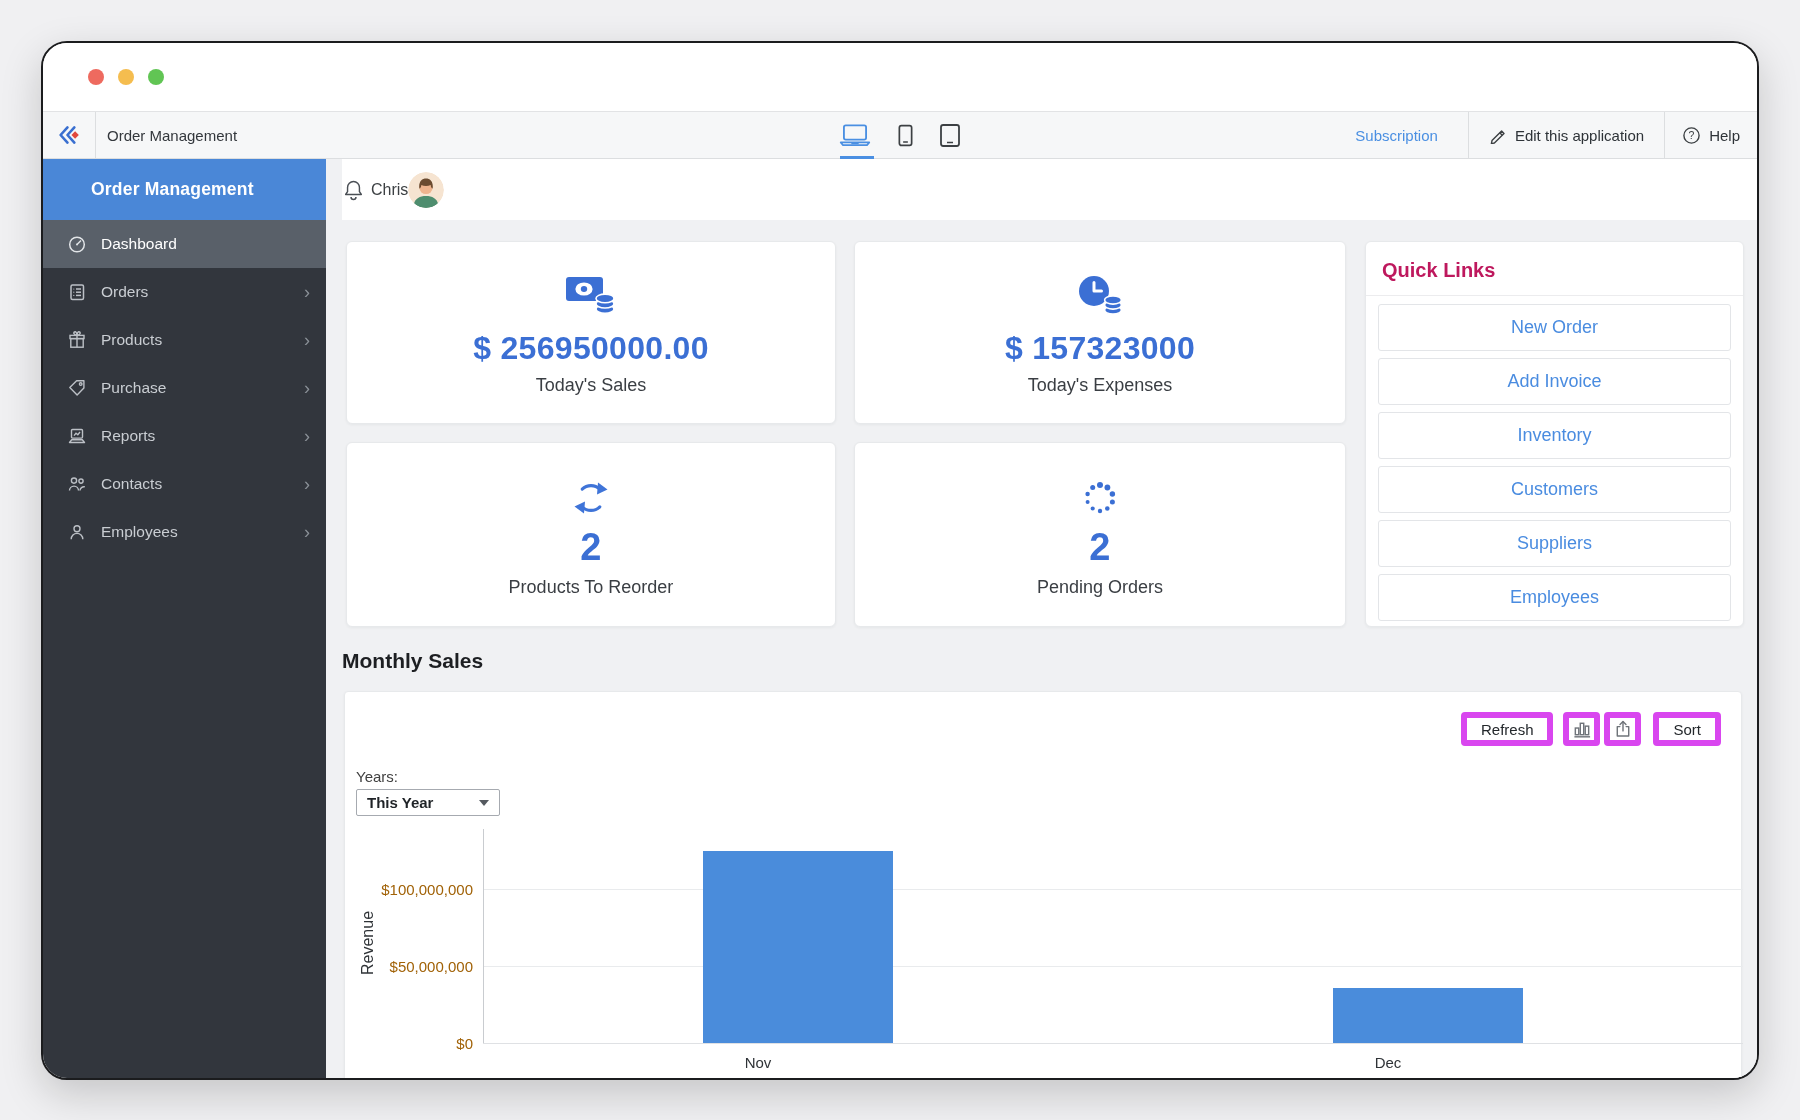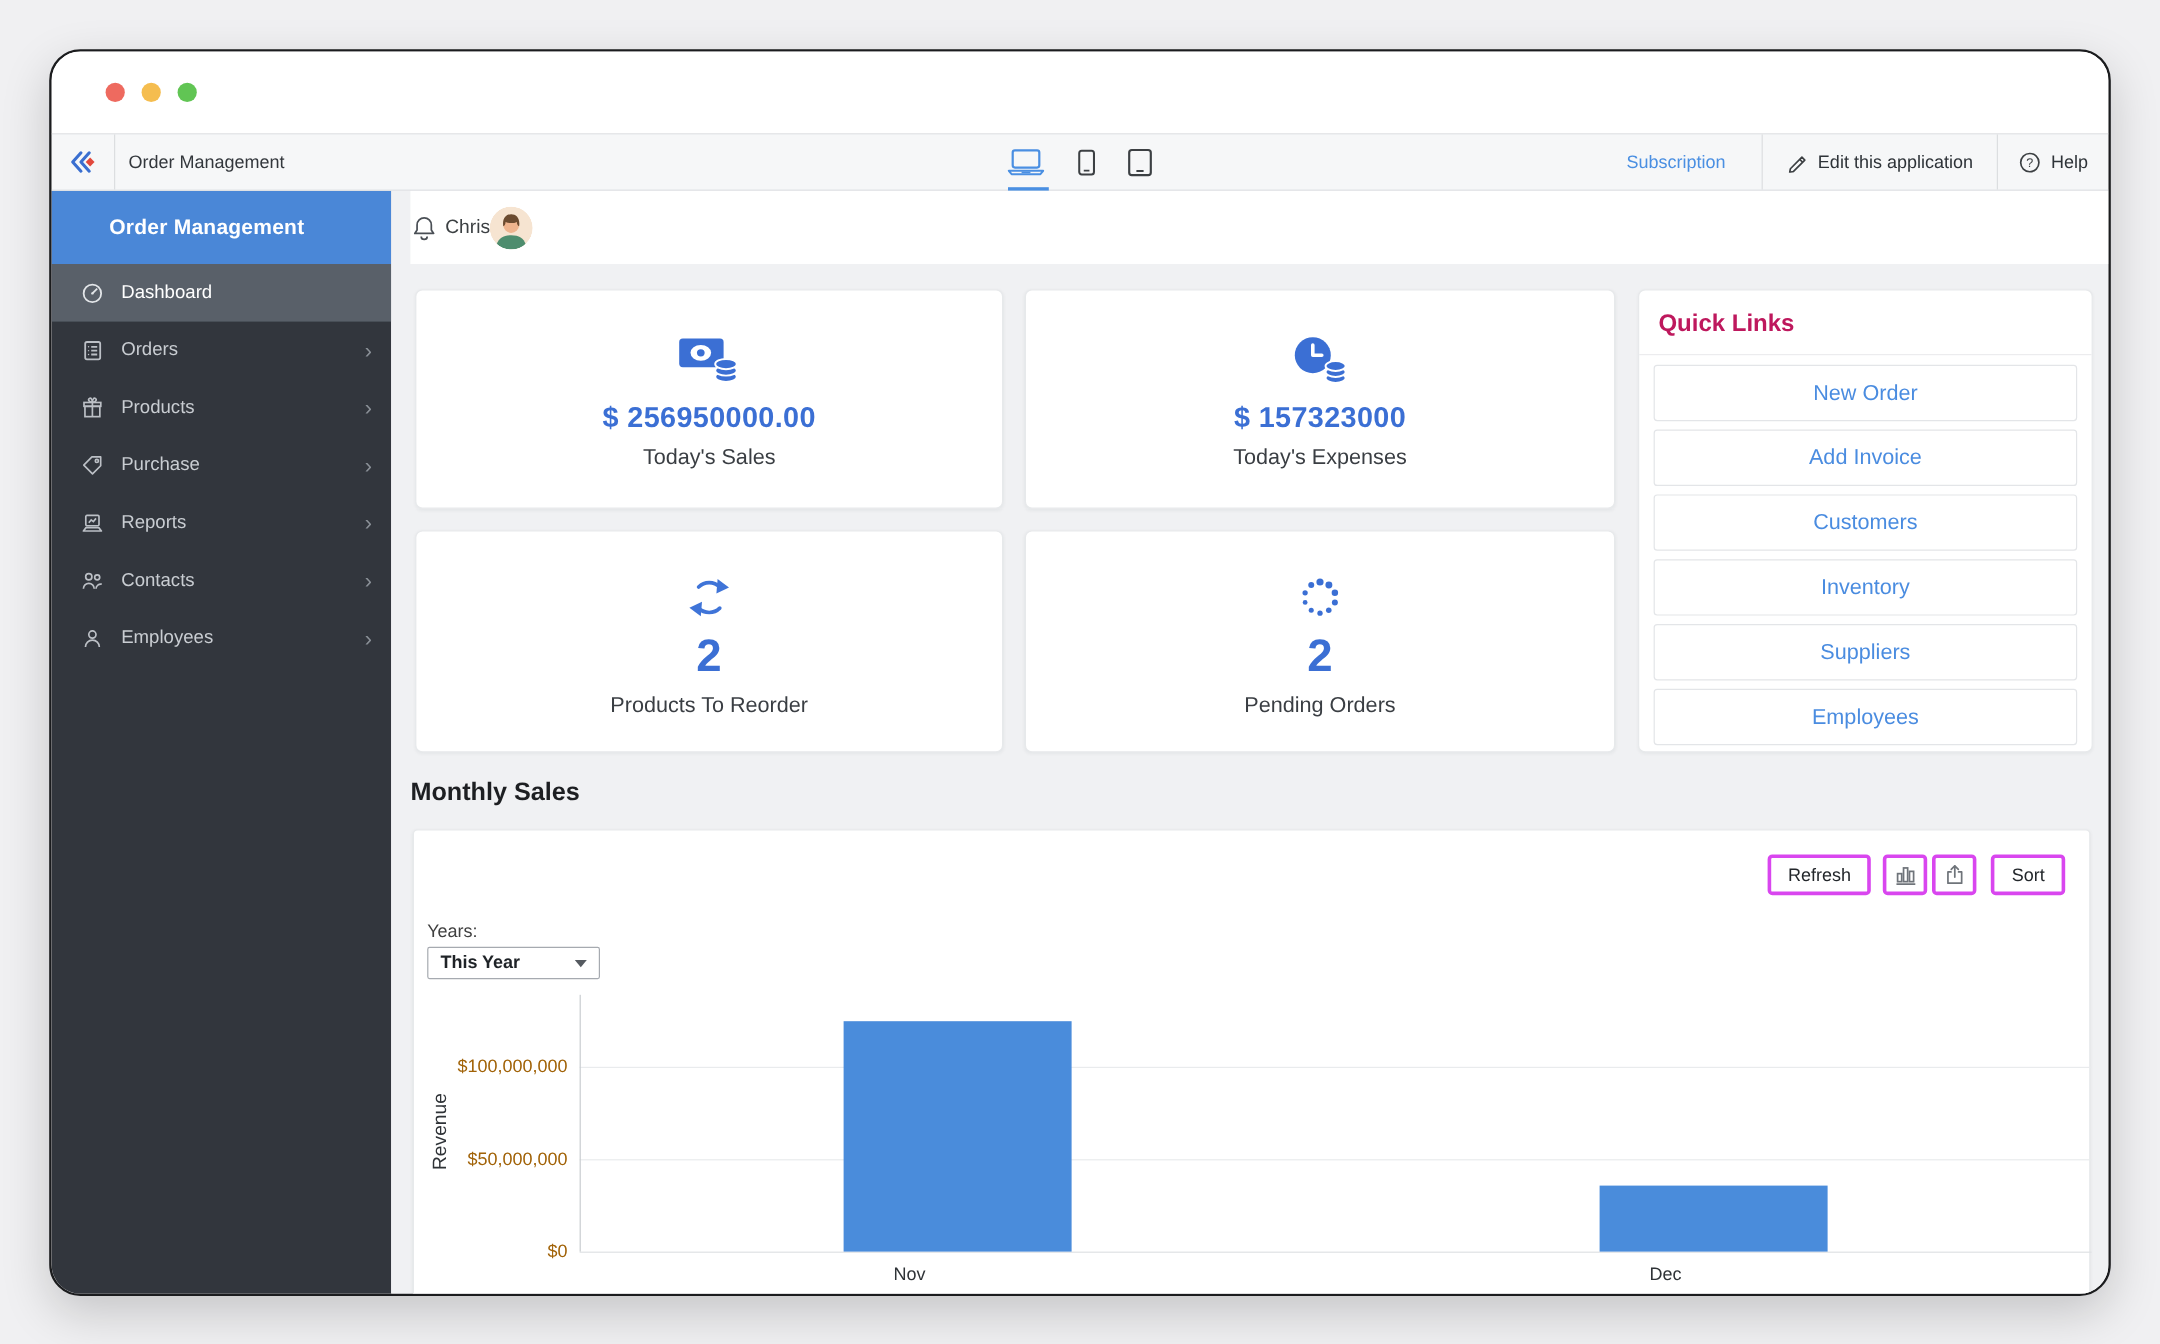--- a/index.html
+++ b/index.html
@@ -42,37 +42,37 @@
   
   .main { position:relative; flex:1; background:#f0f1f3; overflow:hidden; }
   .main-header { position:absolute; left:16px; top:0; width:100%; height:61px; background:#fff;
     display:flex; align-items:center; justify-content:flex-start; padding-right:20px; }
   .user-name { font-size:16px; color:#3c4043; margin-left:6px; }
   .avatar { width:36px; height:36px; border-radius:50%; overflow:hidden; flex:none; cursor:pointer; }
 
   .card { position:absolute; background:#fff; border:1px solid #e7e9eb; border-radius:6px;
     box-shadow:0 1px 3px rgba(25,30,40,.05); display:flex; flex-direction:column; align-items:center; justify-content:center; }
   .card .c-ico { height:52px; display:flex; align-items:center; }
-  .card .c-value { font-size:24px; font-weight:700; color:#3b6fd4; margin-top:9px; letter-spacing:.3px; }
+  .card .c-value { font-size:32px; font-weight:700; color:#3b6fd4; margin-top:9px; letter-spacing:.3px; }
   .card .c-value.small-num { font-size:38px; margin-top:2px; }
   .card .c-label { font-size:18px; color:#3a3e43; margin-top:8px; }
 
   .quicklinks { position:absolute; left:1039px; top:82px; width:379px; height:386px; background:#fff;
     border:1px solid #e7e9eb; border-radius:6px; box-shadow:0 1px 3px rgba(25,30,40,.05); }
   .ql-title { font-size:20px; font-weight:700; color:#be185d; padding:17px 16px 13px 16px; border-bottom:1px solid #ececee; }
   .ql-list { padding:8px 12px; display:flex; flex-direction:column; gap:7px; }
   .ql-btn { height:47px; border:1px solid #e3e5e8; border-radius:3px; background:#fff; display:flex;
     align-items:center; justify-content:center; font-size:18px; color:#4a8ce0; cursor:pointer; }
 
   .section-title { position:absolute; left:16px; top:490px; font-size:21px; font-weight:600; color:#1d1f22; }
 
   .chart-card { position:absolute; left:18px; top:532px; width:1398px; height:560px; background:#fff;
     border:1px solid #e7e9eb; border-radius:4px; box-shadow:0 1px 3px rgba(25,30,40,.05); }
   .chart-buttons { position:absolute; top:20px; right:20px; display:flex; align-items:center; }
-  .cbtn { height:34px; border:3px solid #d946ef; border-radius:4px; background:#fff; font-size:15px;
+  .cbtn { height:34px; border:6px solid #d946ef; border-radius:4px; background:#fff; font-size:15px;
     color:#23272b; padding:0 14px; display:flex; align-items:center; justify-content:center; cursor:pointer;
     font-family:"Liberation Sans", sans-serif; }
   .cbtn.icon-only { width:37px; padding:0; }
   .gap10 { margin-left:10px; } .gap4 { margin-left:4px; } .gap12 { margin-left:12px; }
 
   .years-label { position:absolute; left:11px; top:76px; font-size:15px; color:#404040; }
   .years-select { position:absolute; left:11px; top:97px; width:144px; height:27px; border:1px solid #a6aab0;
     border-radius:2px; background:#fff; display:flex; align-items:center; padding:0 10px; font-size:15px;
     color:#1f2327; font-weight:600; cursor:pointer; }
   .years-select .caret { margin-left:auto; width:0; height:0; border-left:5.5px solid transparent;
@@ -310,22 +310,22 @@
         </div>
         <div class="c-value small-num">2</div>
         <div class="c-label">Pending Orders</div>
       </div>
 
       <div class="quicklinks">
         <div class="ql-title">Quick Links</div>
         <div class="ql-list">
           <div class="ql-btn">New Order</div>
           <div class="ql-btn">Add Invoice</div>
+          <div class="ql-btn">Inventory</div>
           <div class="ql-btn">Customers</div>
-          <div class="ql-btn">Inventory</div>
           <div class="ql-btn">Suppliers</div>
           <div class="ql-btn">Employees</div>
         </div>
       </div>
 
       <div class="section-title">Monthly Sales</div>
 
       <div class="chart-card">
         <div class="chart-buttons">
           <button class="cbtn">Refresh</button>

